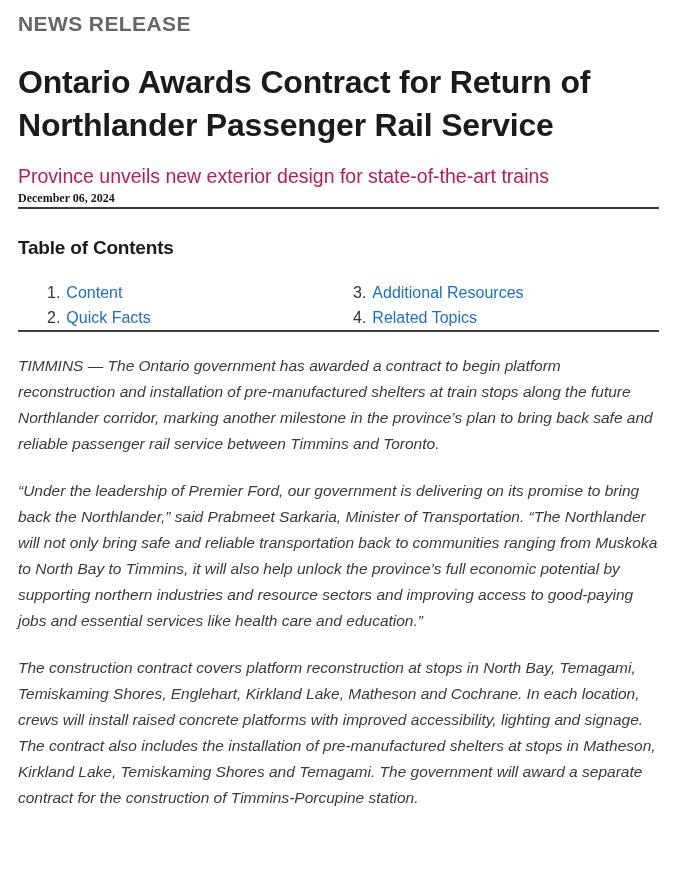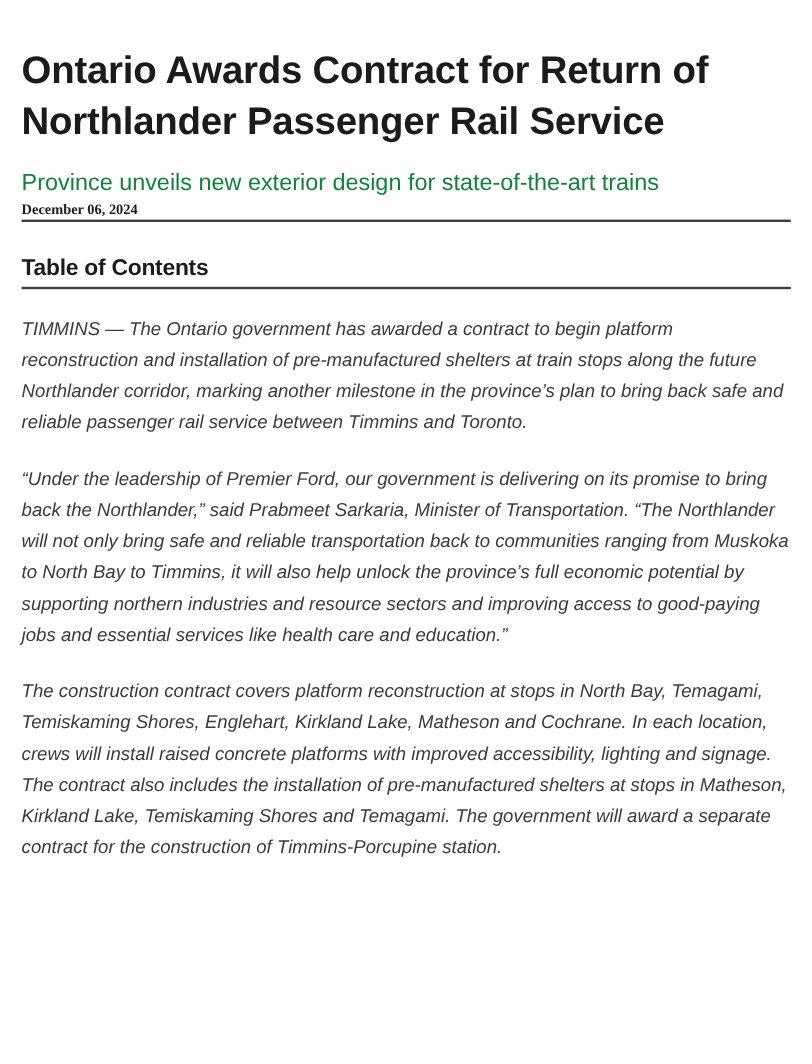--- a/index.html
+++ b/index.html
@@ -30,21 +30,21 @@
     font-weight: 700;
     color: #1b1b1b;
     max-width: 632px;
     letter-spacing: -0.2px;
   }
   .subtitle {
     margin-top: 16px;
     font-size: 19.5px;
     line-height: 26px;
     font-weight: 400;
-    color: #15803d;
+    color: #be185d;
     max-width: 640px;
   }
   .release-date {
     font-size: 12px;
     line-height: 18px;
     font-weight: 700;
     color: #1b1b1b;
     font-family: Liberation Serif, serif;
   }
   .topic-link {
@@ -101,32 +101,51 @@
     color: #3b3b3b;
     max-width: 656px;
     font-style: italic;
   }
 </style>
 </head>
 <body>
 
 <div class="page">
 
+  <div class="kicker">NEWS RELEASE</div>
 
   <h1 class="title">Ontario Awards Contract for Return of Northlander Passenger Rail Service</h1>
 
   <div class="subtitle">Province unveils new exterior design for state-of-the-art trains</div>
 
   <div class="release-date">December 06, 2024</div>
 
 
   <hr class="rule rule-1">
 
   <h2 class="toc-heading">Table of Contents</h2>
 
+  <div class="toc-list">
+    <div class="toc-col">
+      <div class="toc-item">
+        <span class="toc-num">1.</span><a class="toc-link" href="#">Content</a>
+      </div>
+      <div class="toc-item">
+        <span class="toc-num">2.</span><a class="toc-link" href="#">Quick Facts</a>
+      </div>
+    </div>
+    <div class="toc-col">
+      <div class="toc-item">
+        <span class="toc-num">3.</span><a class="toc-link" href="#">Additional Resources</a>
+      </div>
+      <div class="toc-item">
+        <span class="toc-num">4.</span><a class="toc-link" href="#">Related Topics</a>
+      </div>
+    </div>
+  </div>
 
   <hr class="rule rule-2">
 
   <div class="body-copy">
     <p>TIMMINS — The Ontario government has awarded a contract to begin platform reconstruction and installation of pre-manufactured shelters at train stops along the future Northlander corridor, marking another milestone in the province’s plan to bring back safe and reliable passenger rail service between Timmins and Toronto.</p>
     <p>“Under the leadership of Premier Ford, our government is delivering on its promise to bring back the Northlander,” said Prabmeet Sarkaria, Minister of Transportation. “The Northlander will not only bring safe and reliable transportation back to communities ranging from Muskoka to North Bay to Timmins, it will also help unlock the province’s full economic potential by supporting northern industries and resource sectors and improving access to good-paying jobs and essential services like health care and education.”</p>
     <p>The construction contract covers platform reconstruction at stops in North Bay, Temagami, Temiskaming Shores, Englehart, Kirkland Lake, Matheson and Cochrane. In each location, crews will install raised concrete platforms with improved accessibility, lighting and signage. The contract also includes the installation of pre-manufactured shelters at stops in Matheson, Kirkland Lake, Temiskaming Shores and Temagami. The government will award a separate contract for the construction of Timmins-Porcupine station.</p>
   </div>
 
 </div>

